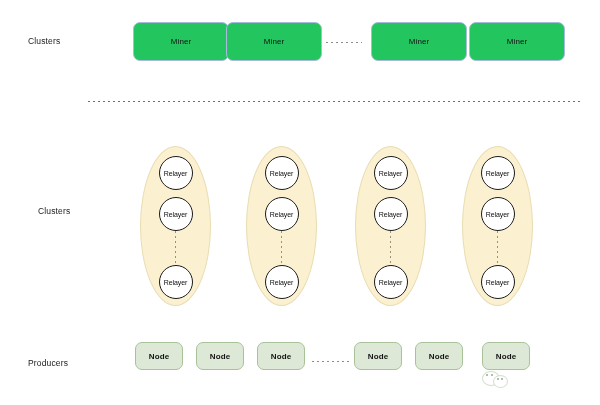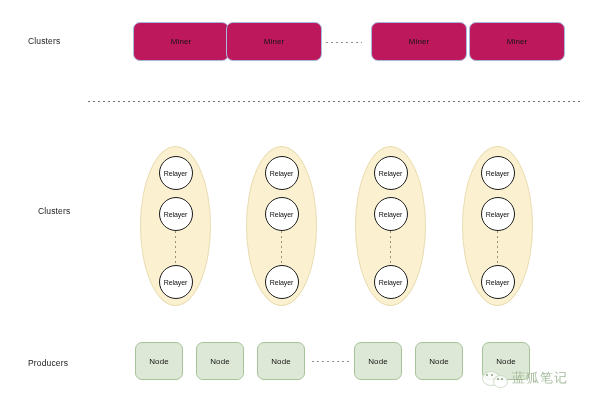--- a/index.html
+++ b/index.html
@@ -27,21 +27,21 @@
   #label-producers { left: 28px; top: 36px; }
   #label-clusters  { left: 28px; top: 206px; margin-left: 10px; }
   #label-receivers { left: 28px; top: 358px; }
 
   
   .miner-box {
     position: absolute;
     top: 22px;
     width: 96px;
     height: 39px;
-    background: #be185d;
+    background: #22c55e;
     border: 1px solid #a8bbdf;
     border-radius: 7px;
     box-sizing: border-box;
     display: flex;
     align-items: center;
     justify-content: center;
   }
   .miner-box .box-text {
     font-size: 8px;
     color: #141414;
@@ -126,28 +126,29 @@
     background-size: 1px 5px;
     background-repeat: repeat-y;
     z-index: 1;
   }
 
   
   .node-box {
     position: absolute;
     top: 342px;
     width: 48px;
-    height: 38px;
+    height: 28px;
     background: #dde8d6;
     border: 1px solid #a8c39a;
     border-radius: 7px;
     box-sizing: border-box;
     display: flex;
     align-items: center;
     justify-content: center;
+    font-weight: bold;
   }
   .node-box .box-text {
     font-size: 8px;
     color: #141414;
     letter-spacing: 0.1px;
   }
   #node-0 { left: 135px; }
   #node-1 { left: 196px; }
   #node-2 { left: 257px; }
   #node-3 { left: 354px; }
@@ -304,16 +305,15 @@
 
   <div id="watermark">
     <div id="wechat-icon">
       <div class="wc-bubble wc-big"></div>
       <div class="wc-bubble wc-small"></div>
       <div class="wc-dot wc-d1"></div>
       <div class="wc-dot wc-d2"></div>
       <div class="wc-dot wc-d3"></div>
       <div class="wc-dot wc-d4"></div>
     </div>
-    <div id="watermark-text">蓝狐笔记</div>
   </div>
 
 </div>
 
 </body></html>

